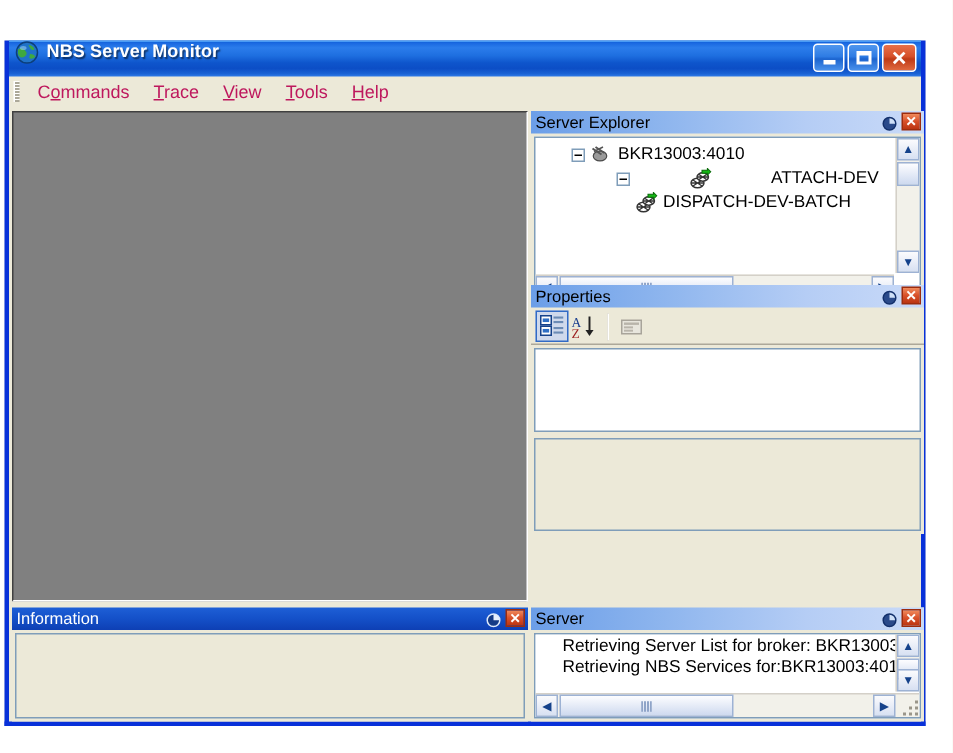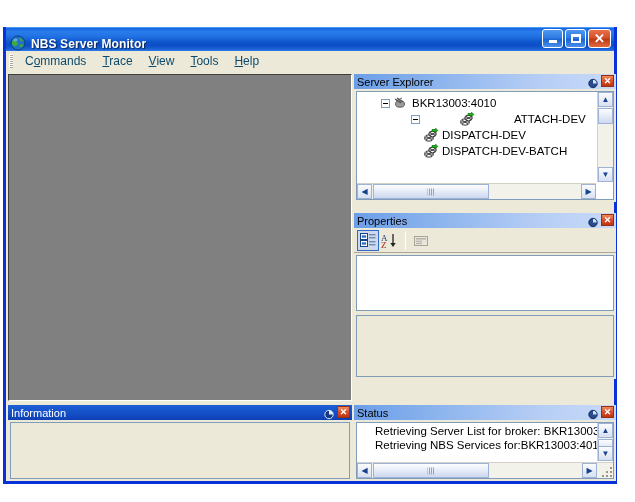--- a/index.html
+++ b/index.html
@@ -21,21 +21,21 @@
   }
 
   
   #titlebar {
     position: relative;
     height: 24px;
     background: linear-gradient(to bottom,
       #0a5ad5 0%, #1b6ae2 8%, #2b7ceb 20%,
       #1e6fe0 42%, #0e55cc 62%, #0c4ec6 78%,
       #1a62d4 92%, #2f7ae8 100%);
-    display: flex; align-items: flex-end;
+    display: flex; align-items: flex-start;
     margin: -0px -0px 0 -0px;
   }
   #titlebar::before {
     content: ""; position: absolute;
     left: 0; right: 0; top: 0; height: 1px;
     background: #4a9bf5;
   }
   .title-icon {
     width: 16px; height: 16px;
     margin-left: 4px; margin-right: 5px;
@@ -90,21 +90,21 @@
     border-bottom: 1px solid #ece9d8;
   }
   .grip {
     width: 4px; height: 14px;
     margin: 0 4px 0 3px;
     background: repeating-linear-gradient(to bottom,
       #ffffff 0px, #ffffff 1px, #aca899 1px, #aca899 2px);
     border-left: 1px solid #fff;
   }
   .menu-item {
-    font-size: 12px; color: #0c4a6e;
+    font-size: 12px; color: #be185d;
     padding: 2px 8px;
     white-space: nowrap;
   }
   .menu-item u { text-decoration: underline; }
 
   
   #mdi-client {
     position: absolute;
     left: 2px; top: 47px;
     width: 344px; height: 327px;
@@ -364,32 +364,20 @@
               <path d="M2 10 L10 10 M3 8 L9 12 M3 12 L9 8" stroke="#333" stroke-width=".9"></path>
               <ellipse cx="9.5" cy="6" rx="3.8" ry="2.8" fill="#ffffff" stroke="#333" stroke-width="1"></ellipse>
               <path d="M6 6 L13 6 M7 4.3 L12 7.7 M7 7.7 L12 4.3" stroke="#333" stroke-width=".9"></path>
               <path d="M9 1.5 l3.6 0 0 -1.2 2.2 2.2 -2.2 2.2 0 -1.2 -3.6 0 z" fill="#14b814" stroke="#0a6b0a" stroke-width=".7"></path>
             </svg>
           </span>
           <span class="tn-label">ATTACH-DEV</span>
         </div>
 
 
-        <div class="tnode" style="padding-left:42px;">
-          <span class="tn-icon">
-            <svg width="16" height="15" viewBox="0 0 16 15">
-              <ellipse cx="6" cy="10" rx="4.3" ry="3.1" fill="#ffffff" stroke="#333" stroke-width="1"></ellipse>
-              <path d="M2 10 L10 10 M3 8 L9 12 M3 12 L9 8" stroke="#333" stroke-width=".9"></path>
-              <ellipse cx="9.5" cy="6" rx="3.8" ry="2.8" fill="#ffffff" stroke="#333" stroke-width="1"></ellipse>
-              <path d="M6 6 L13 6 M7 4.3 L12 7.7 M7 7.7 L12 4.3" stroke="#333" stroke-width=".9"></path>
-              <path d="M9 1.5 l3.6 0 0 -1.2 2.2 2.2 -2.2 2.2 0 -1.2 -3.6 0 z" fill="#14b814" stroke="#0a6b0a" stroke-width=".7"></path>
-            </svg>
-          </span>
-          <span class="tn-label">DISPATCH-DEV</span>
-        </div>
 
         <div class="tnode" style="padding-left:42px;">
           <span class="tn-icon">
             <svg width="16" height="15" viewBox="0 0 16 15">
               <ellipse cx="6" cy="10" rx="4.3" ry="3.1" fill="#ffffff" stroke="#333" stroke-width="1"></ellipse>
               <path d="M2 10 L10 10 M3 8 L9 12 M3 12 L9 8" stroke="#333" stroke-width=".9"></path>
               <ellipse cx="9.5" cy="6" rx="3.8" ry="2.8" fill="#ffffff" stroke="#333" stroke-width="1"></ellipse>
               <path d="M6 6 L13 6 M7 4.3 L12 7.7 M7 7.7 L12 4.3" stroke="#333" stroke-width=".9"></path>
               <path d="M9 1.5 l3.6 0 0 -1.2 2.2 2.2 -2.2 2.2 0 -1.2 -3.6 0 z" fill="#14b814" stroke="#0a6b0a" stroke-width=".7"></path>
             </svg>
@@ -415,21 +403,21 @@
         <div class="sb-thumb horiz" style="left:16px;top:0;width:116px;height:15px;">
           <span class="ribs"></span>
         </div>
         <div class="sb-btn" style="right:0;top:0;width:15px;height:15px;">
           <span>▶</span>
         </div>
       </div>
     </div>
   </div>
 
-  <div class="panel" style="left:348px; top:186px; width:262px; height:166px;text-align:center;">
+  <div class="panel" style="left:348px; top:163px; width:262px; height:166px;text-align:center;">
     <div class="panel-title inactive">
       <span class="panel-title-text">Properties</span>
       <span class="panel-btns">
         <span class="pin-icon">
           <svg width="12" height="12" viewBox="0 0 12 12">
             <circle cx="6" cy="6.5" r="4.2" fill="#2a4a8a"></circle>
             <path d="M6 2.3 A4.2 4.2 0 0 1 10.2 6.5 L6 6.5 Z" fill="#cfe0f7"></path>
             <circle cx="6" cy="6.5" r="4.2" fill="none" stroke="#13306b" stroke-width="1"></circle>
           </svg>
         </span>
@@ -494,21 +482,21 @@
         </span>
       </span>
     </div>
     <div class="info-body">
       <span></span>
     </div>
   </div>
 
   <div class="panel" style="left:348px; top:378px; width:262px; height:76px;">
     <div class="panel-title inactive">
-      <span class="panel-title-text">Status</span>
+      <span class="panel-title-text">Server</span>
       <span class="panel-btns">
         <span class="pin-icon">
           <svg width="12" height="12" viewBox="0 0 12 12">
             <circle cx="6" cy="6.5" r="4.2" fill="#2a4a8a"></circle>
             <path d="M6 2.3 A4.2 4.2 0 0 1 10.2 6.5 L6 6.5 Z" fill="#cfe0f7"></path>
             <circle cx="6" cy="6.5" r="4.2" fill="none" stroke="#13306b" stroke-width="1"></circle>
           </svg>
         </span>
         <span class="panel-close">
           <span>✕</span>

